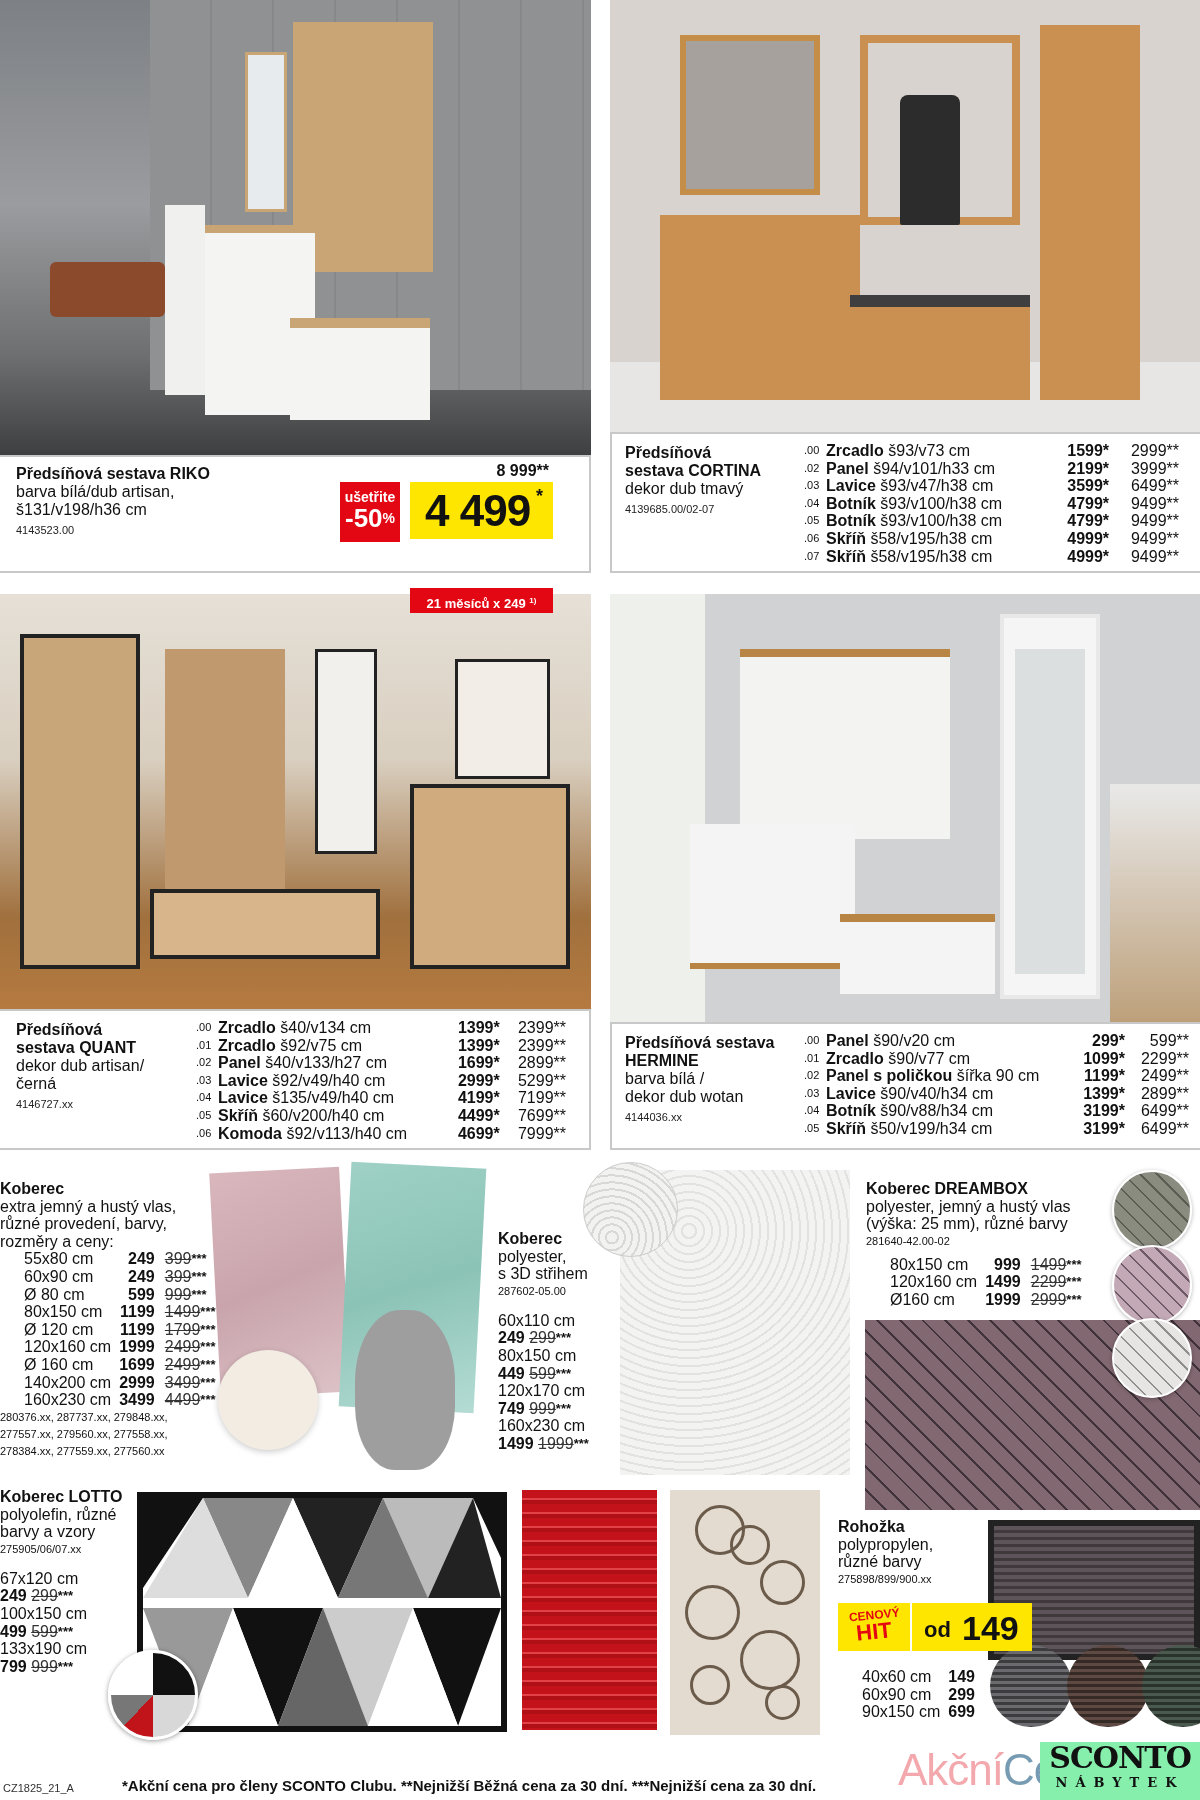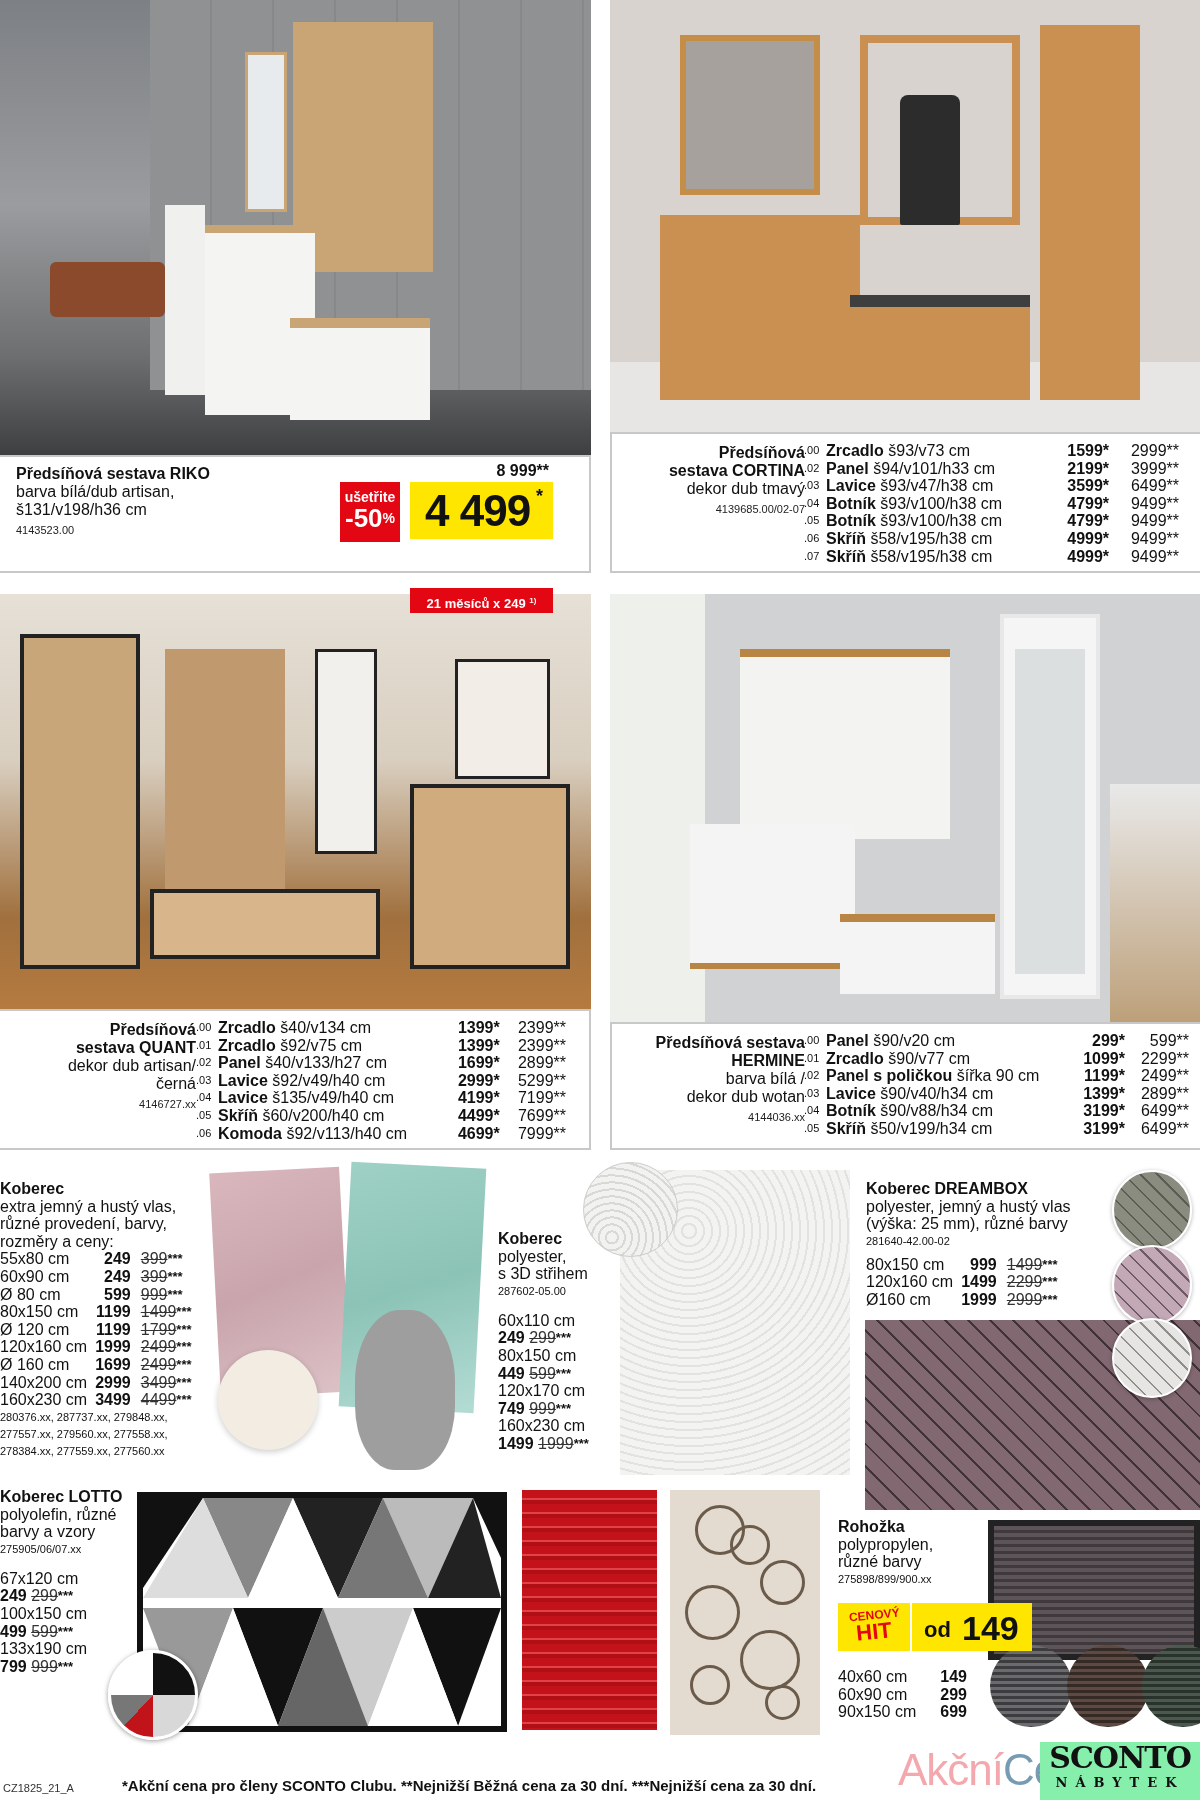--- a/index.html
+++ b/index.html
@@ -62,21 +62,21 @@
   .save-badge { position:absolute; left:340px; top:25px; width:60px; height:60px; background:#e30613; color:#fff; text-align:center; }
   .save-badge .s1 { font-size:14px; font-weight:bold; padding-top:7px; }
   .save-badge .s2 { font-size:26px; font-weight:bold; line-height:26px; }
   .save-badge .s2 small { font-size:14px; vertical-align: top; }
   .price-yellow { position:absolute; left:410px; top:25px; width:143px; height:57px; background:#ffe600; }
   .price-yellow .big { position:absolute; left:15px; top:4px; font-size:44px; font-weight:bold; letter-spacing:-1px; }
   .price-yellow .star { position:absolute; right:10px; top:4px; font-size:18px; font-weight:bold; }
   .installment { position:absolute; left:410px; top:83px; width:143px; height:25px; background:#e30613; color:#fff; font-size:13px; font-weight:bold; text-align:center; line-height:25px;margin-top:48px; }
   .installment sup { font-size:8px; }
 
-  .set-left { position:absolute; left:13px; top:10px; width:180px;text-align:right; }
+  .set-left { position:absolute; left:13px; top:10px; width:180px; }
   .set-table { position:absolute; top:8px; border-collapse: collapse; font-size:16px; }
   .set-table td { padding: 0; line-height:17.6px; white-space: nowrap; }
   .set-table .no { font-size:11px; width:22px; }
   .set-table .nm { font-weight:bold; }
   .set-table .pr { font-weight:bold; text-align:right; padding-right:8px; }
   .set-table .op { text-align:right; }
 
   
   .rug { position:absolute; }
   .rug-pink { left:215px; top:1170px; width:130px; height:225px; background:linear-gradient(160deg,#d9b7bd,#c9a4ac 50%,#dcc2c6); transform: rotate(-3deg); }
@@ -104,21 +104,21 @@
 
   .mat-rect { left:988px; top:1520px; width:212px; height:140px; background: repeating-linear-gradient(180deg,#5c5458 0 4px,#3f393c 4px 7px); border:6px solid #222;}
   .mat-round { position:absolute; width:82px; height:82px; border-radius:50%; }
   .mr1 { left:990px; top:1645px; background: repeating-linear-gradient(180deg,#6b6b6f 0 3px,#3c3c3f 3px 6px);}
   .mr2 { left:1067px; top:1645px; background: repeating-linear-gradient(180deg,#5e4a42 0 3px,#352a25 3px 6px);}
   .mr3 { left:1142px; top:1645px; background: repeating-linear-gradient(180deg,#4b5a4e 0 3px,#2a322c 3px 6px);}
 
   .rug-block { position:absolute; font-size:16px; line-height:17.6px; }
   .rug-block .t { font-weight:bold; }
   .rug-block .cd { font-size:11px; line-height:17px; }
-  .price-rows { border-collapse: collapse; }
+  .price-rows { border-collapse: collapse; margin-left: 24px; }
   .price-rows td { padding:0; line-height:17.6px; white-space:nowrap; font-size:16px; }
   .price-rows .b { font-weight:bold; text-align:right; padding-right:10px; }
   .strike { text-decoration: line-through; color:#333; }
   .stars { font-weight:bold; font-size:13px; vertical-align: top; }
 
   .hit-box { position:absolute; left:838px; top:1603px; width:72px; height:48px; background:#ffe600; text-align:center; }
   .hit-box .c1 { color:#e30613; font-size:12px; font-weight:bold; transform: rotate(-6deg); padding-top:5px; }
   .hit-box .c2 { color:#e30613; font-size:22px; font-weight:bold; line-height:20px; transform: rotate(-6deg); }
   .od-box { position:absolute; left:912px; top:1603px; width:120px; height:48px; background:#ffe600;text-decoration:underline; }
   .od-box span { position:absolute; left:12px; top:6px; font-weight:bold; font-size:34px; }
@@ -542,21 +542,21 @@
       <tbody id="mat-rows">
         <tr>
           <td style="padding-right:8px">40x60 cm</td>
           <td class="b">149</td>
         </tr>
         <tr>
           <td style="padding-right:8px">60x90 cm</td>
           <td class="b">299</td>
         </tr>
         <tr>
-          <td style="padding-right:24px">90x150 cm</td>
+          <td style="padding-right:8px">90x150 cm</td>
           <td class="b">699</td>
         </tr>
       </tbody>
     </table>
 </div>
 
 <div class="footer-code">CZ1825_21_A</div>
 <div class="footer-note">*Akční cena pro členy SCONTO Clubu. **Nejnižší Běžná cena za 30 dní. ***Nejnižší cena za 30 dní.</div>
 <div class="watermark"><span>Akční</span><span class="cz">Ceny.cz</span></div>
 <div class="sconto-logo">

